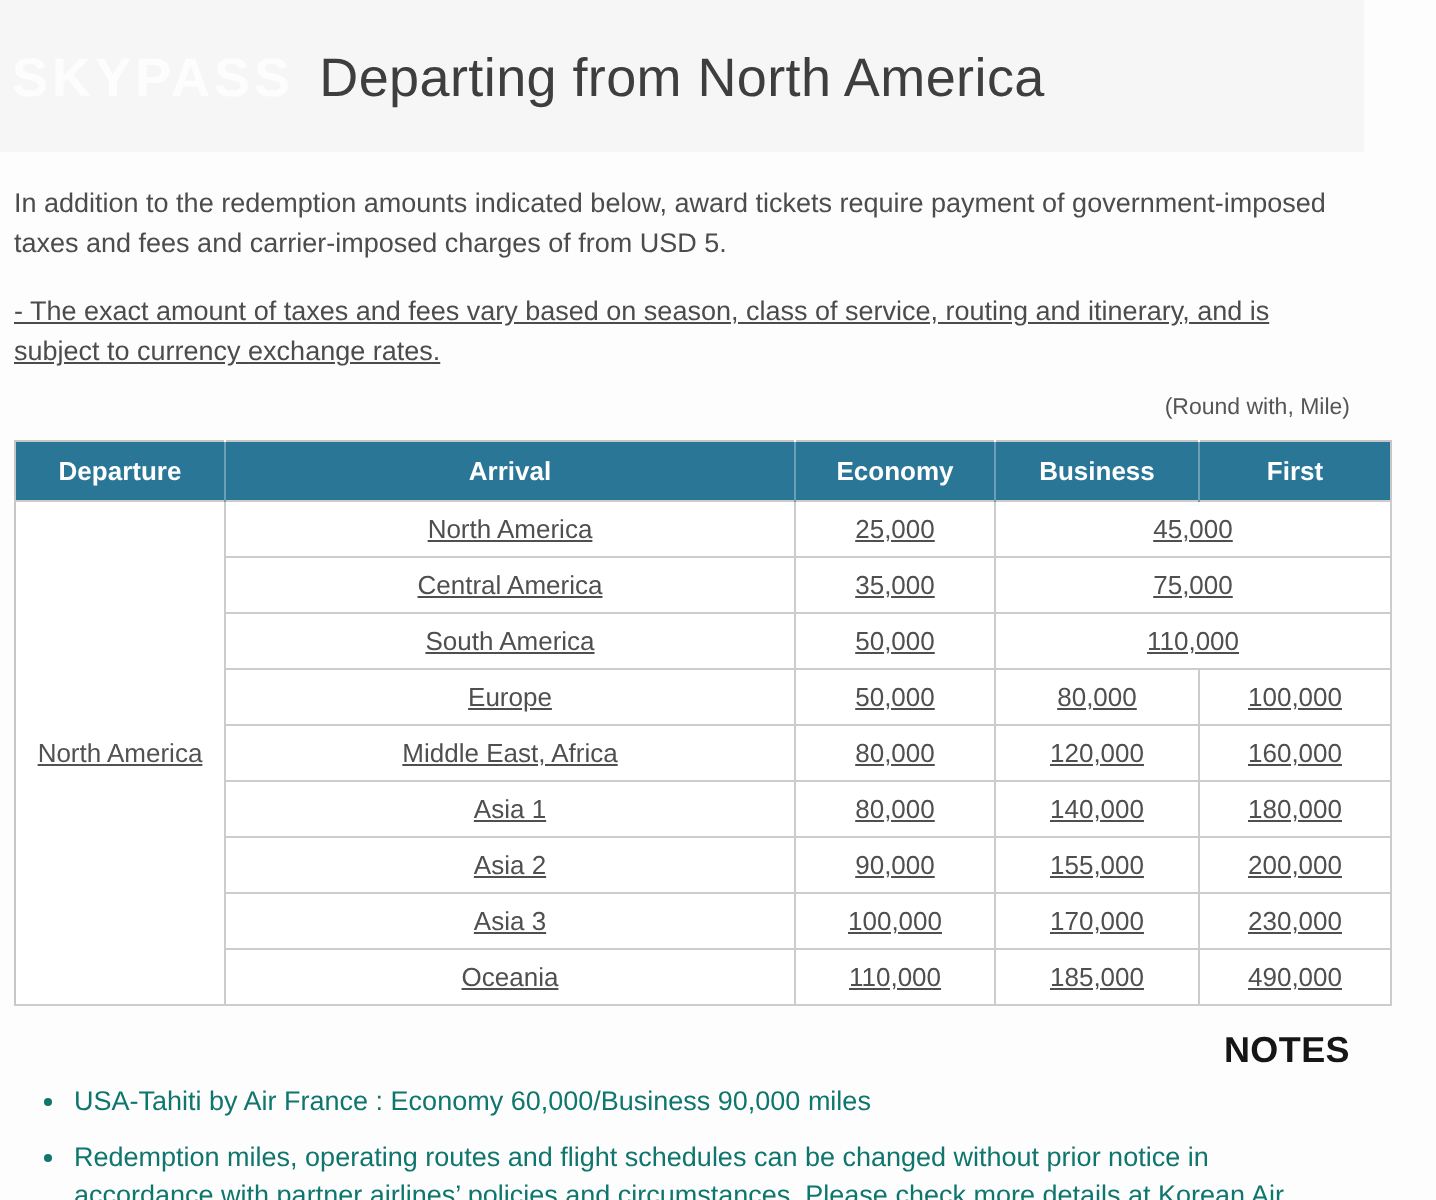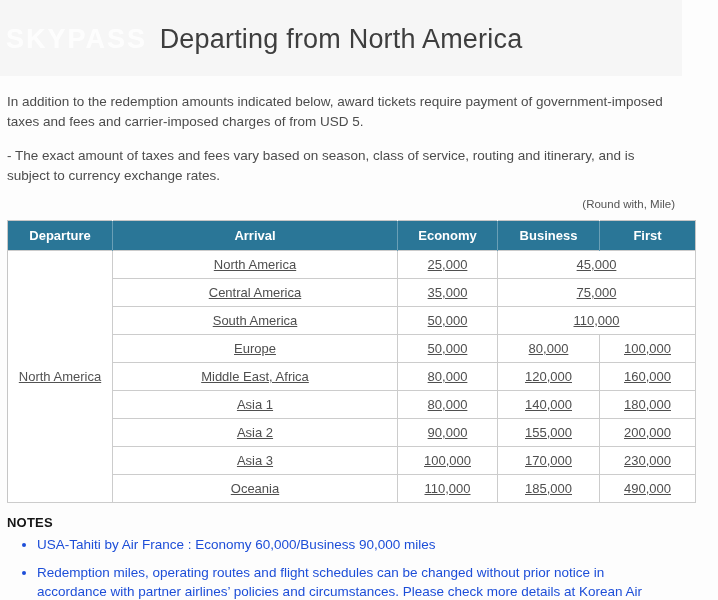--- a/index.html
+++ b/index.html
@@ -38,21 +38,21 @@
   }
 
   .content { padding: 0 7px; }
 
   .intro p {
     margin-top: 16px;
     font-size: 13.5px;
     line-height: 20px;
     color: #4c4c4c;
   }
-  .intro p + p { margin-top: 14px; }
+  .intro p + p { margin-top: 14px; text-decoration: underline; }
 
   .unit-note {
     text-align: right;
     font-size: 11.5px;
     color: #555555;
     margin-top: 12px;
     margin-bottom: 10px;
   }
 
   table.award-table {
@@ -84,34 +84,35 @@
     text-decoration: underline;
   }
   table.award-table td.departure-cell {
     border-left: none;
     font-size: 13px;
     color: #525252;
   }
 
   .notes { margin-top: 12px; }
   .notes-heading {
-    font-size: 13px;
+    font-size: 18px;
     font-weight: bold;
     color: #161616;
     letter-spacing: 0.2px;
+    text-align: right;
   }
   .notes ul {
     margin-top: 5px;
     padding-left: 30px;
     list-style: disc;
   }
   .notes li {
     font-size: 13.5px;
     line-height: 19px;
-    color: #1d4ed8;
+    color: #0f766e;
     margin-bottom: 9px;
   }
 </style>
 </head>
 <body>
 
 <div class="page">
 
   <header class="title-band">
     <span class="watermark">SKYPASS</span>

